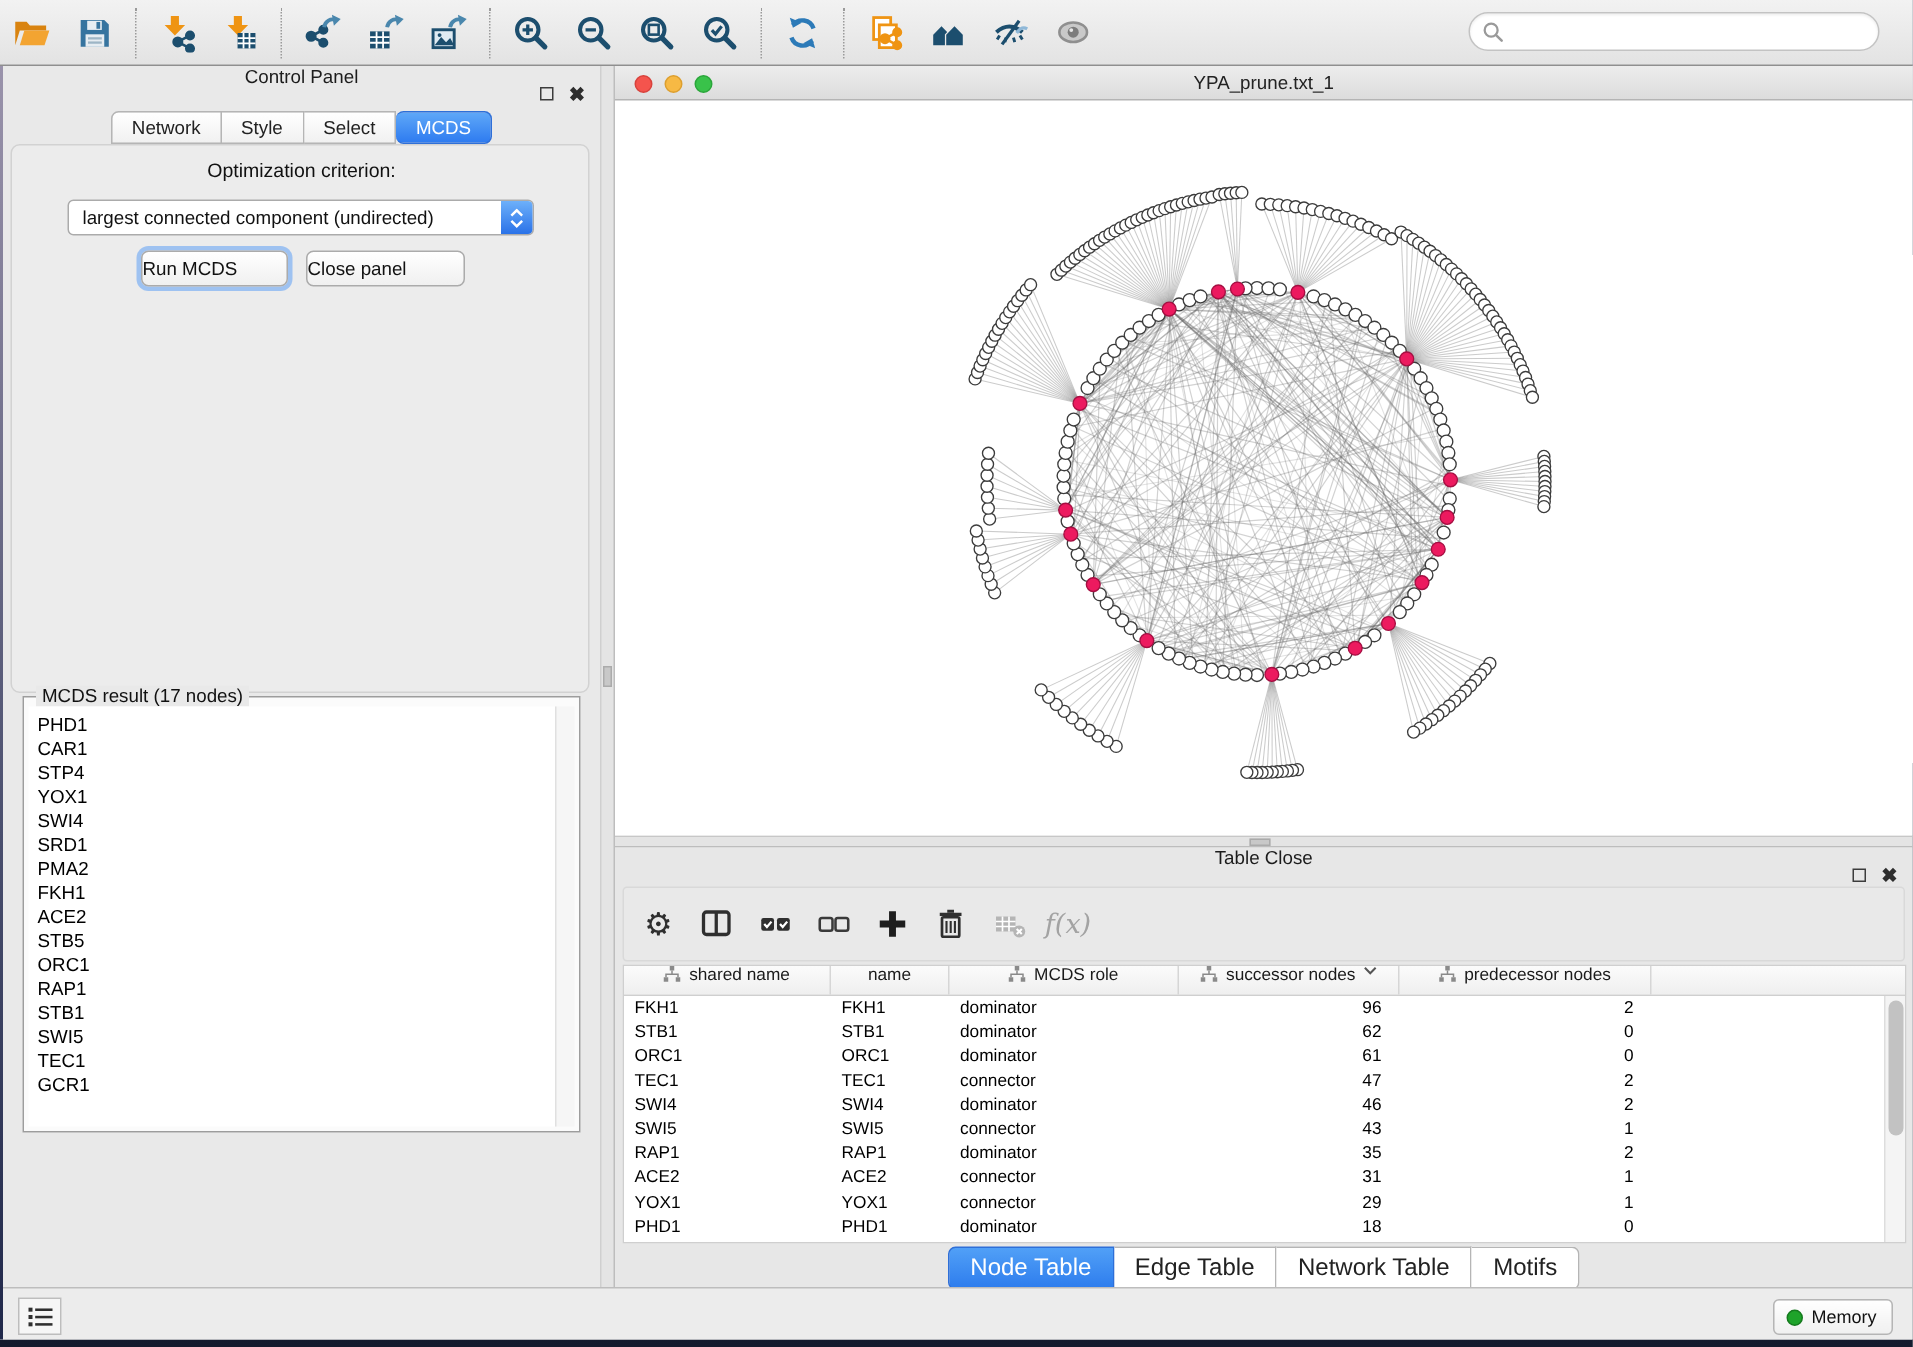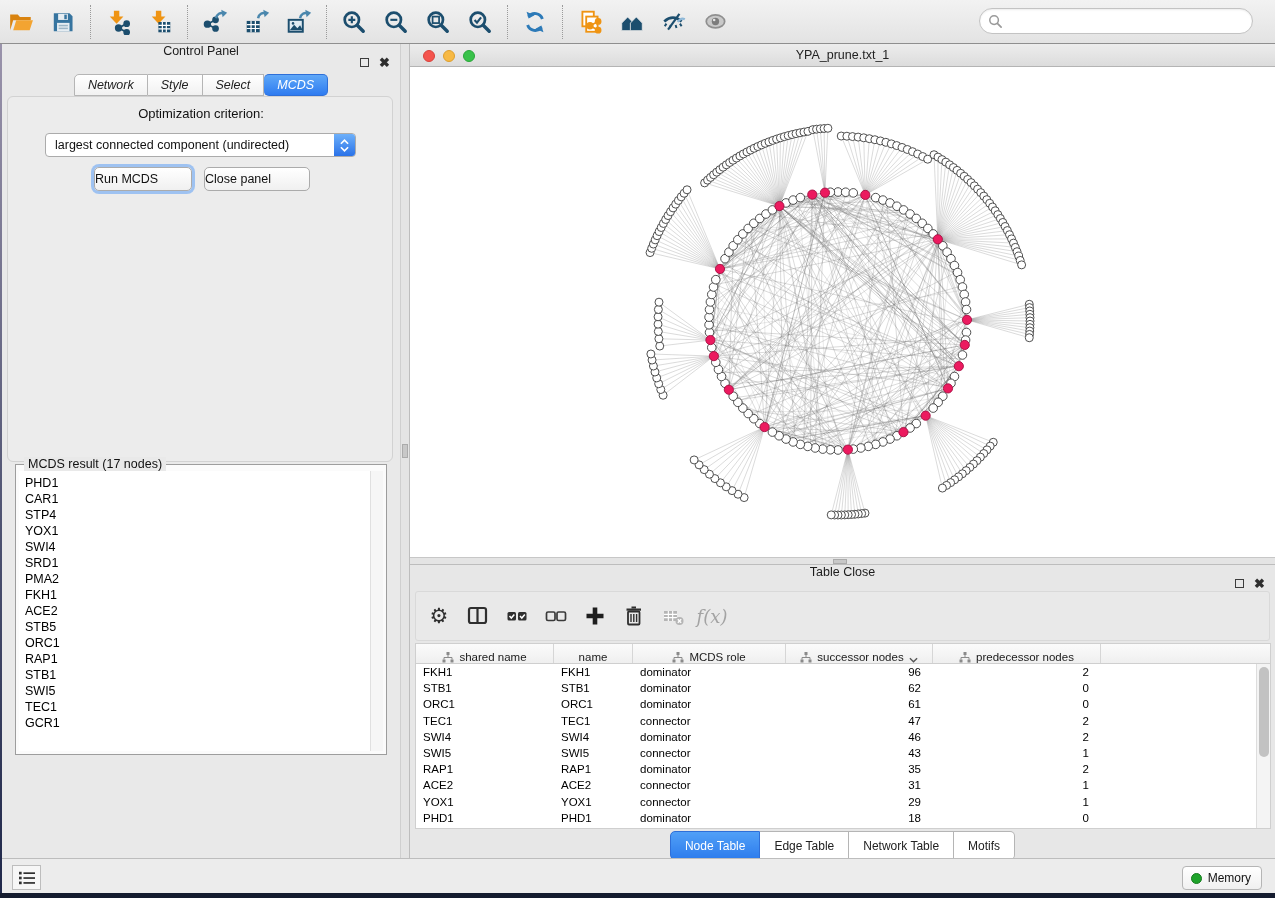--- a/index.html
+++ b/index.html
@@ -28,21 +28,21 @@
   .panel-titlebar { height:24px; display:flex; align-items:center; font-size:12.5px; color:#1c1c1c;
     padding:0 10px;flex-direction:column; }
   .pt-icons { margin-left:auto; display:flex; gap:10px; align-items:center; }
   .float-glyph { width:9px; height:9px; border:1.6px solid #3c3c3c; display:inline-block; }
   .close-glyph { font-size:13px; font-weight:bold; color:#2e2e2e; line-height:9px; }
 
   
   .control-panel { position:absolute; left:2px; top:44px; width:398px; height:814px; background:#e9e9e9; }
   .cp-tabs { position:absolute; left:0; top:30px; width:100%; display:flex; justify-content:center; }
   .cp-tab { height:22px; padding:0 13px; font-size:12.5px; display:flex; align-items:center;
-    background:linear-gradient(180deg,#ffffff,#f1f1f1); border:1px solid #b5b5b5; border-left:none; color:#222;font-style:italic; }
+    background:linear-gradient(180deg,#ffffff,#f1f1f1); border:1px solid #b5b5b5; border-left:none; color:#222; }
   .cp-tab:first-child { border-left:1px solid #b5b5b5; border-radius:5px 0 0 0; }
   .cp-tab:last-child { border-radius:0 5px 5px 0; }
   .cp-tab.active { background:linear-gradient(180deg,#5fa8f8,#2e7bf0); color:#fff; border-color:#2e6fd8;
     border-radius:5px; }
   .cp-inner { position:absolute; left:5px; top:52px; width:386px; height:366px; background:#ececec;
     border:1px solid #d2d2d2; border-radius:6px; }
   .opt-label { position:absolute; left:0; top:62px; width:100%; text-align:center; font-size:13px; color:#111; }
   .dropdown { position:absolute; left:43px; top:89px; width:311px; height:24px; background:#fff;
     border:1px solid #ababab; border-radius:4px; display:flex; align-items:center; font-size:12.5px;
     color:#111; padding-left:9px; }
@@ -91,32 +91,32 @@
   
   .table-panel { position:absolute; left:410px; top:565px; width:865px; height:293px; background:#e7e7e7; }
   .tp-toolbar { position:absolute; left:5px; top:26px; width:855px; height:50px; background:#e9e9e9;
     border:1px solid #d9d9d9; border-radius:3px; display:flex; align-items:center; padding-left:8px; gap:9px; }
   .tp-btn { width:30px; height:30px; display:flex; align-items:center; justify-content:center; }
   .fx-glyph { font-family:"DejaVu Serif", serif; font-style:italic; font-size:18px; color:#a3a3a3; }
   .tbl { position:absolute; left:5px; top:78px; width:856px; height:186px; background:#fff;
     border:1px solid #cfcfcf; overflow:hidden; }
   .tbl-header { display:flex; height:20px; background:linear-gradient(180deg,#fbfbfb,#efefef);
     border-bottom:1px solid #cfcfcf; }
-  .th { display:flex; align-items:flex-end; justify-content:center; gap:5px; font-size:11.5px; color:#1a1a1a;
+  .th { display:flex; align-items:flex-start; justify-content:center; gap:5px; font-size:11.5px; color:#1a1a1a;
     border-right:1px solid #d6d6d6; }
   .th .sort { color:#555; }
   .tbl-row { display:flex; height:16.2px; align-items:center; }
   .td { font-size:11.5px; color:#000; padding-left:7px; white-space:nowrap; overflow:hidden; }
   .td.num { text-align:right; padding-right:12px; padding-left:0; }
   .tbl-scroll { position:absolute; right:0; top:20px; width:14px; height:165px; background:#f4f4f4;
     border-left:1px solid #ddd; }
   .tbl-thumb { position:absolute; left:1.5px; top:3px; width:10px; height:90px; background:#c2c2c2;
     border-radius:5px; }
   .tp-tabs { position:absolute; left:0; top:266px; width:100%; display:flex; justify-content:center; }
-  .tp-tab { height:29px; padding:0 14px; font-size:12px; display:flex; align-items:center;
+  .tp-tab { height:29px; padding:0 14px; font-size:16px; display:flex; align-items:center;
     background:#fff; border:1px solid #b5b5b5; border-left:none; color:#222; }
   .tp-tab:first-child { border-left:1px solid #b5b5b5; border-radius:5px 0 0 5px; }
   .tp-tab:last-child { border-radius:0 5px 5px 0; }
   .tp-tab.active { background:linear-gradient(180deg,#51a0f7,#2d7ced); color:#fff; border-color:#2e6fd8; }
 
   
   .status-bar { position:absolute; left:0; top:858px; width:1275px; height:35px; background:#ececec;
     border-top:1px solid #bdbdbd; }
   .list-btn { position:absolute; left:12px; top:6px; width:29px; height:25px; background:#f6f6f6;
     border:1px solid #bdbdbd; display:flex; align-items:center; justify-content:center; }

